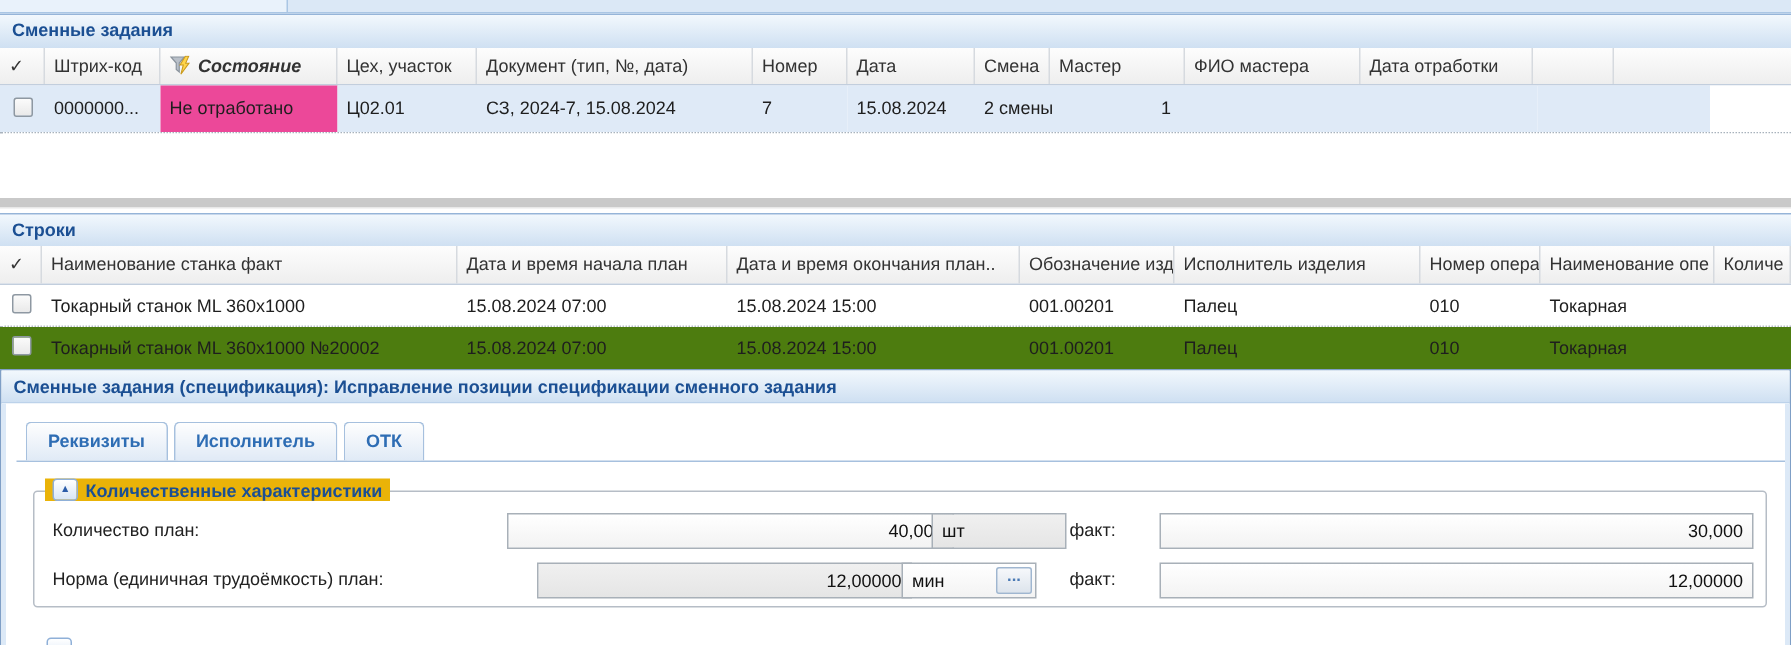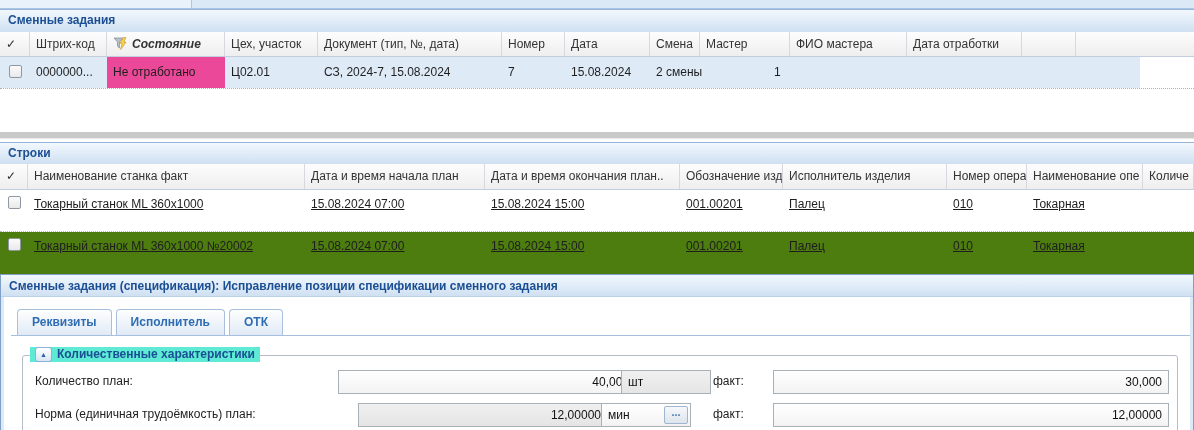--- a/index.html
+++ b/index.html
@@ -23,21 +23,21 @@
   .thead .cell { border-right: 1px solid #d6dadf; color: #333; padding-top: 5px; }
   .cell { padding: 0 6px; overflow: hidden; white-space: nowrap; flex: none; }
   .check-glyph { color: #5a6672; font-size: 12px; }
   .state-hdr { font-weight: bold; font-style: italic; color: #2b2b2b; display: flex; gap: 4px; align-items: flex-start; }
 
   .body-row1 { height: 32px; border-bottom: 1px dotted #a8b2bc; }
   .body-row1 .cell { padding-top: 8px; background: #dfeaf7; }
   .body-row1 .cell.state { background: #ec4899; }
   .body-row1 .cell.blank-end { background: #fff; }
 
-  .t2row { height: 42px; border-bottom: 1px dotted #b4bcc4; text-decoration: underline; }
+  .t2row { height: 28px; border-bottom: 1px dotted #b4bcc4; }
   .t2row .cell { padding-top: 7px; }
   .t2row.selected { background: #4d7c0f; border-bottom: none; }
 
   .cb { width: 13px; height: 13px; border: 1px solid #8e98a2; border-radius: 2px;
     background: linear-gradient(#fbfbfb, #e9e9e9); margin: 0 auto; }
   .body-row1 .cbwrap { padding-top: 8px; background: #dfeaf7; }
   .t2row .cbwrap { padding-top: 6px; }
 
   
   .a0{width:30px}.a1{width:77px}.a2{width:118px}.a3{width:93px}.a4{width:184px}
@@ -61,22 +61,22 @@
 
   .tabs { display: flex; align-items: flex-end; gap: 4px; padding: 12px 0 0 6px;
     border-bottom: 1px solid #a6c0de; height: 39px; }
   .tab { border: 1px solid #a6c0de; border-bottom: none; border-radius: 4px 4px 0 0;
     background: linear-gradient(#fefefe, #e0eaf6); color: #2e6db4; font-weight: bold;
     padding: 5px 14px 6px; cursor: default; white-space: nowrap; }
   .tab.active { background: #fff; color: #17508f; margin-bottom: -1px; padding-top: 7px; padding-bottom: 7px; }
 
   .qgroup { position: relative; margin: 19px 0 0 11px; width: 1156px; height: 78px;
     border: 1px solid #b6bdc6; border-radius: 3px; }
-  .legend { position: absolute; top: -9px; left: 7px; background: #5eead4; padding: 0 5px;
-    display: flex; gap: 5px; }
+  .legend { position: absolute; top: -9px; left: 7px; background: #eab308; padding: 0 5px;
+    display: flex; align-items: center; gap: 5px; }
   .legend-text { color: #1b4f93; font-weight: bold; white-space: nowrap; }
   .collapse-btn { width: 17px; height: 15px; border: 1px solid #8fb0d8; border-radius: 3px;
     background: linear-gradient(#ffffff, #d8e6f5); color: #2a5ca8; font-size: 7px;
     line-height: 13px; text-align: center; cursor: default; }
 
   .frow-label { position: absolute; left: 12px; color: #222; white-space: nowrap; }
   .fld { position: absolute; height: 24px; border: 1px solid #a8b0b8;
     background: linear-gradient(#ffffff, #f3f3f3); font-family: "Liberation Sans", sans-serif;
     font-size: 12px; color: #111; padding: 0 6px; }
   .fld.num { text-align: right; }

